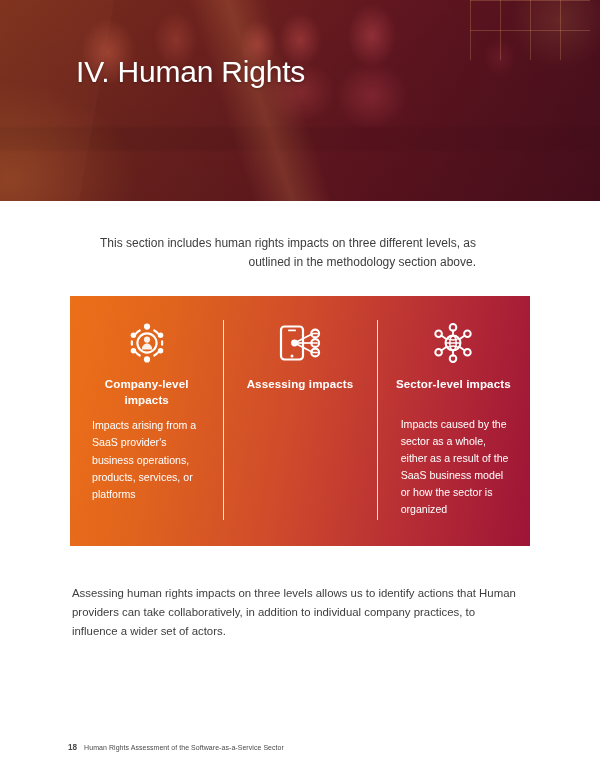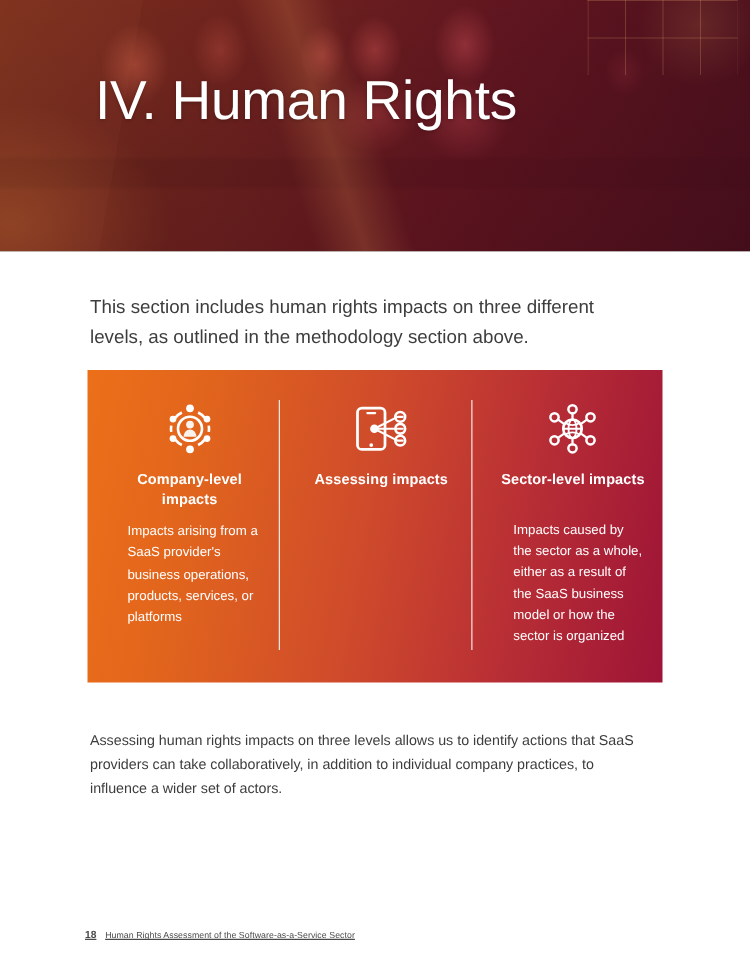--- a/index.html
+++ b/index.html
@@ -60,50 +60,51 @@
   .hero-grid {
     position:absolute; right:10px; top:0; width:120px; height:60px;
     background:
       linear-gradient(to right, rgba(255,190,120,0.22) 1px, transparent 1px) 0 0/30px 30px,
       linear-gradient(to bottom, rgba(255,190,120,0.22) 1px, transparent 1px) 0 0/30px 30px;
   }
   .hero-title {
     position:absolute;
     left:76px; top:52px; right:40px;
     color:#ffffff;
-    font-size:44px;
+    font-size:30px;
     line-height:1.32;
     font-weight:400;
     letter-spacing:-0.2px;
     text-shadow:0 1px 3px rgba(0,0,0,0.25);
   }
   .hero-title .l2 { display:block; padding-left:62px; }
 
   
   .intro {
     position:absolute;
     left:72px; top:234px; width:404px;
-    font-size:15px;
+    font-size:12px;
     line-height:1.62;
     color:#3d3d3d;
+    text-align:right;
   }
 
   
   .panel {
     position:absolute;
     left:70px; top:296px;
     width:460px; height:250px;
     background:linear-gradient(100deg, #ec7019 0%, #e1641d 20%, #cf4b2b 48%, #b82e35 74%, #9d1437 100%);
     display:flex;
     color:#ffffff;
   }
   .col {
     flex:1 1 0;
     position:relative;
-    padding:24px 14px 0 24px;
+    padding:24px 14px 0 14px;
     display:flex;
     flex-direction:column;
     align-items:center;
   }
   .col + .col::before {
     content:"";
     position:absolute;
     left:0; top:24px; bottom:26px;
     width:1px;
     background:rgba(255,255,255,0.85);
@@ -142,21 +143,20 @@
   }
 
   
   .footer {
     position:absolute;
     left:68px; bottom:24px;
     display:flex;
     align-items:baseline;
     gap:7px;
     color:#4a4a4a;
-    text-decoration:underline;
   }
   .footer-page { font-size:8.2px; font-weight:bold; }
   .footer-text { font-size:7px; letter-spacing:0.05px; }
 </style>
 </head>
 <body>
 
 <div class="hero">
   <div class="hero-photo"></div>
   <div class="hero-overlay"></div>
@@ -256,18 +256,18 @@
           <circle cx="37.4" cy="12.8" r="3.3"></circle>
         </g>
       </svg>
     </div>
     <div class="col-title">Sector-level impacts</div>
     <div class="col-body">Impacts caused by the sector as a whole, either as a result of the SaaS business model or how the sector is organized</div>
   </div>
 
 </div>
 
-<p class="outro">Assessing human rights impacts on three levels allows us to identify actions that SaaS providers can take collaboratively, in addition to individual company practices, to influence a wider set of actors.</p>
+<p class="outro">Assessing human rights impacts on three levels allows us to identify actions that Human providers can take collaboratively, in addition to individual company practices, to influence a wider set of actors.</p>
 
 <div class="footer">
   <span class="footer-page">18</span>
   <span class="footer-text">Human Rights Assessment of the Software-as-a-Service Sector</span>
 </div>
 
 </body></html>

